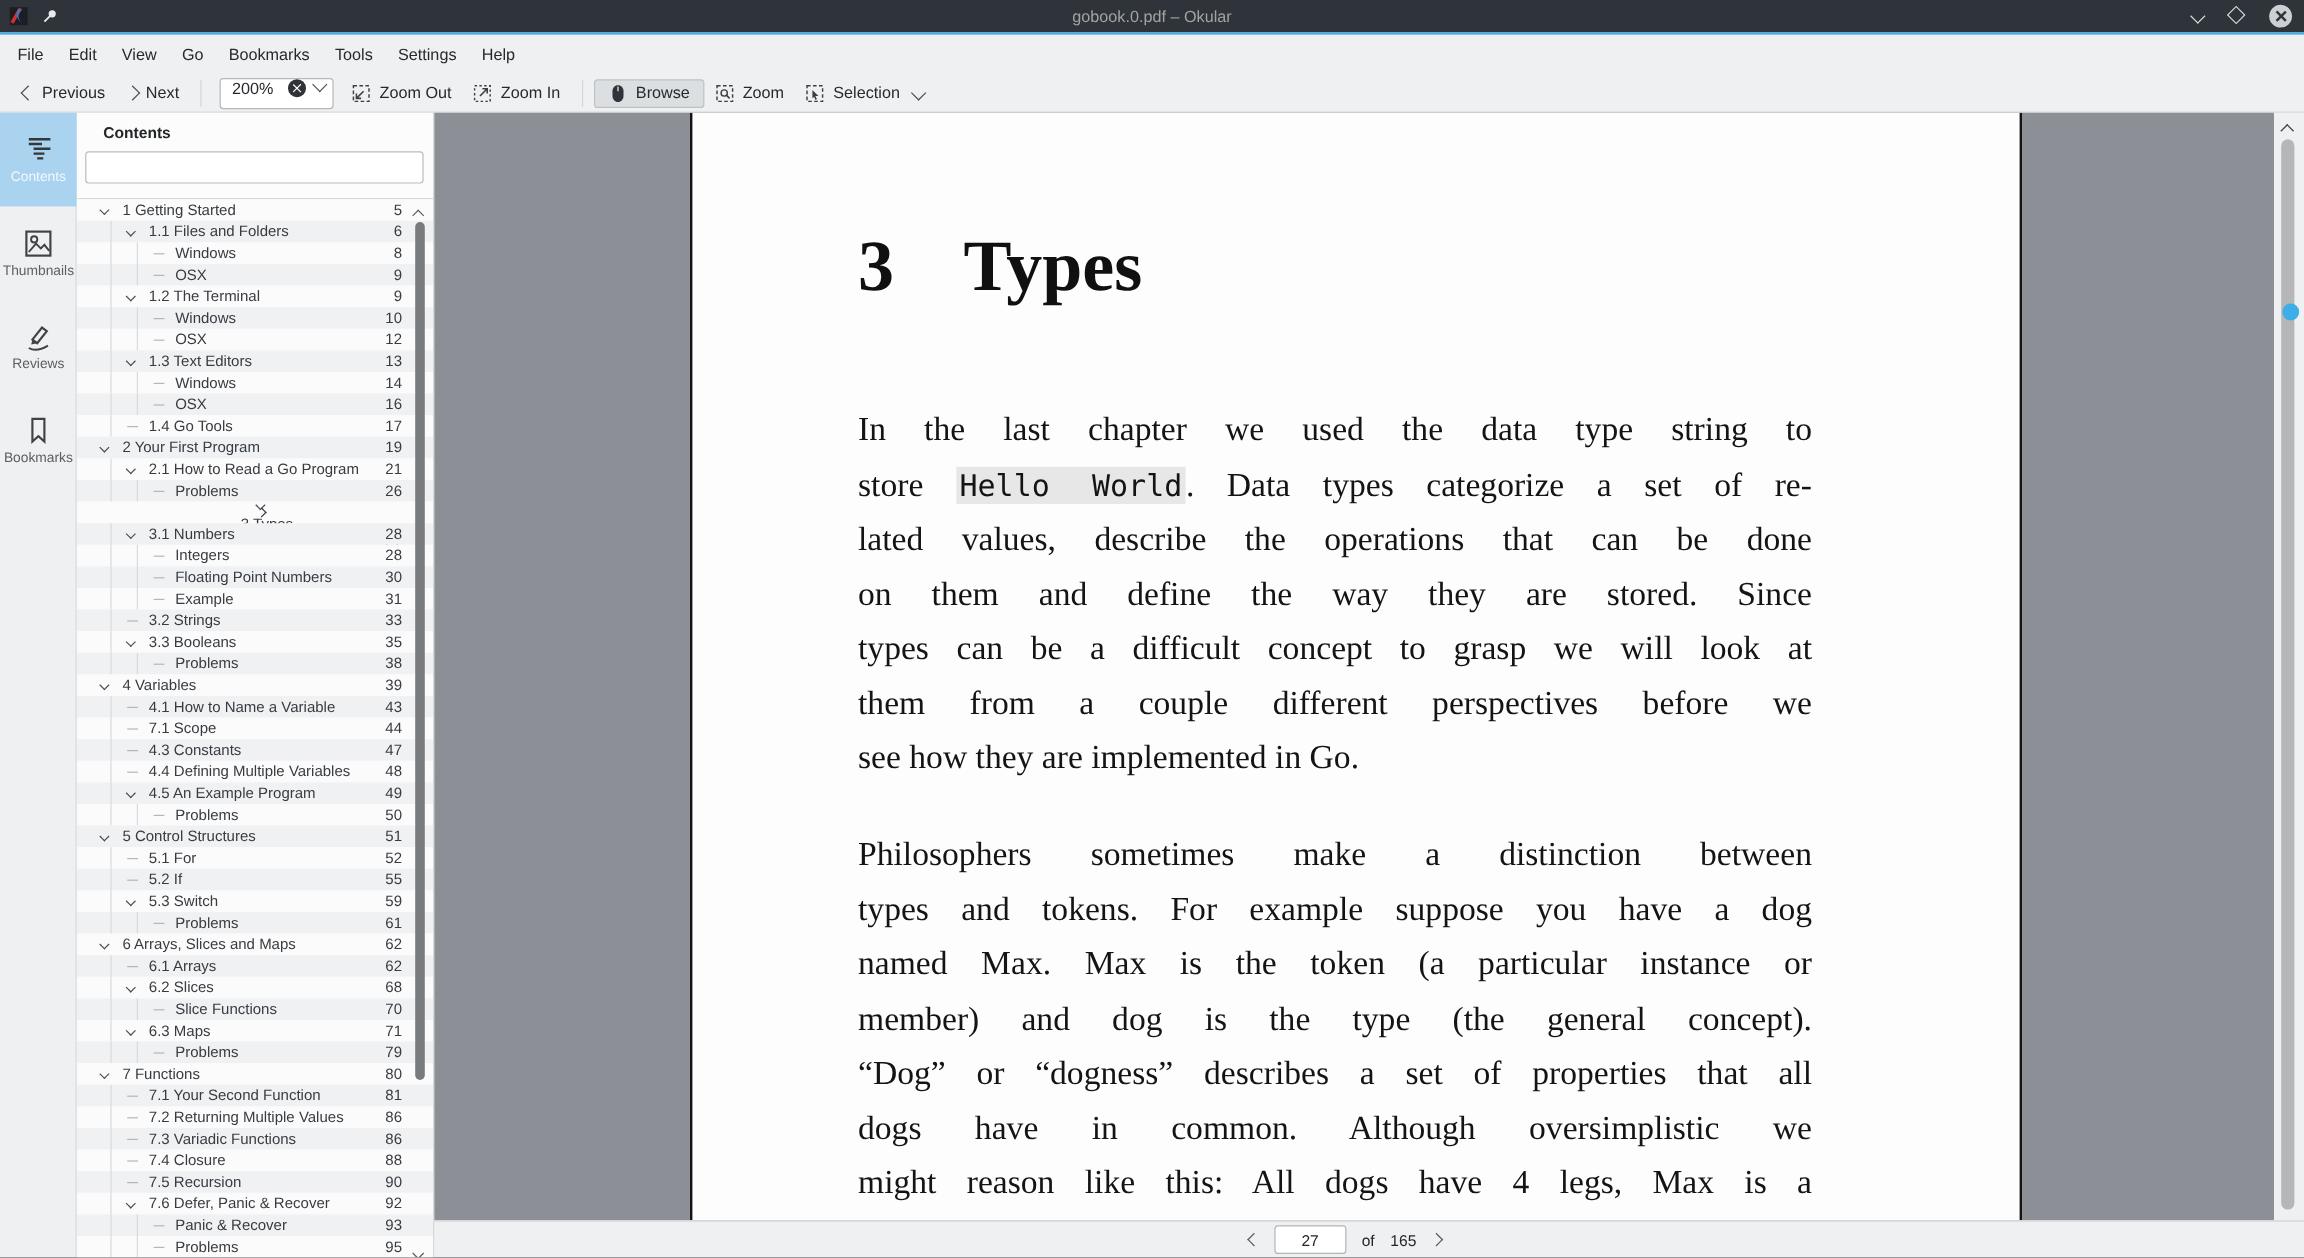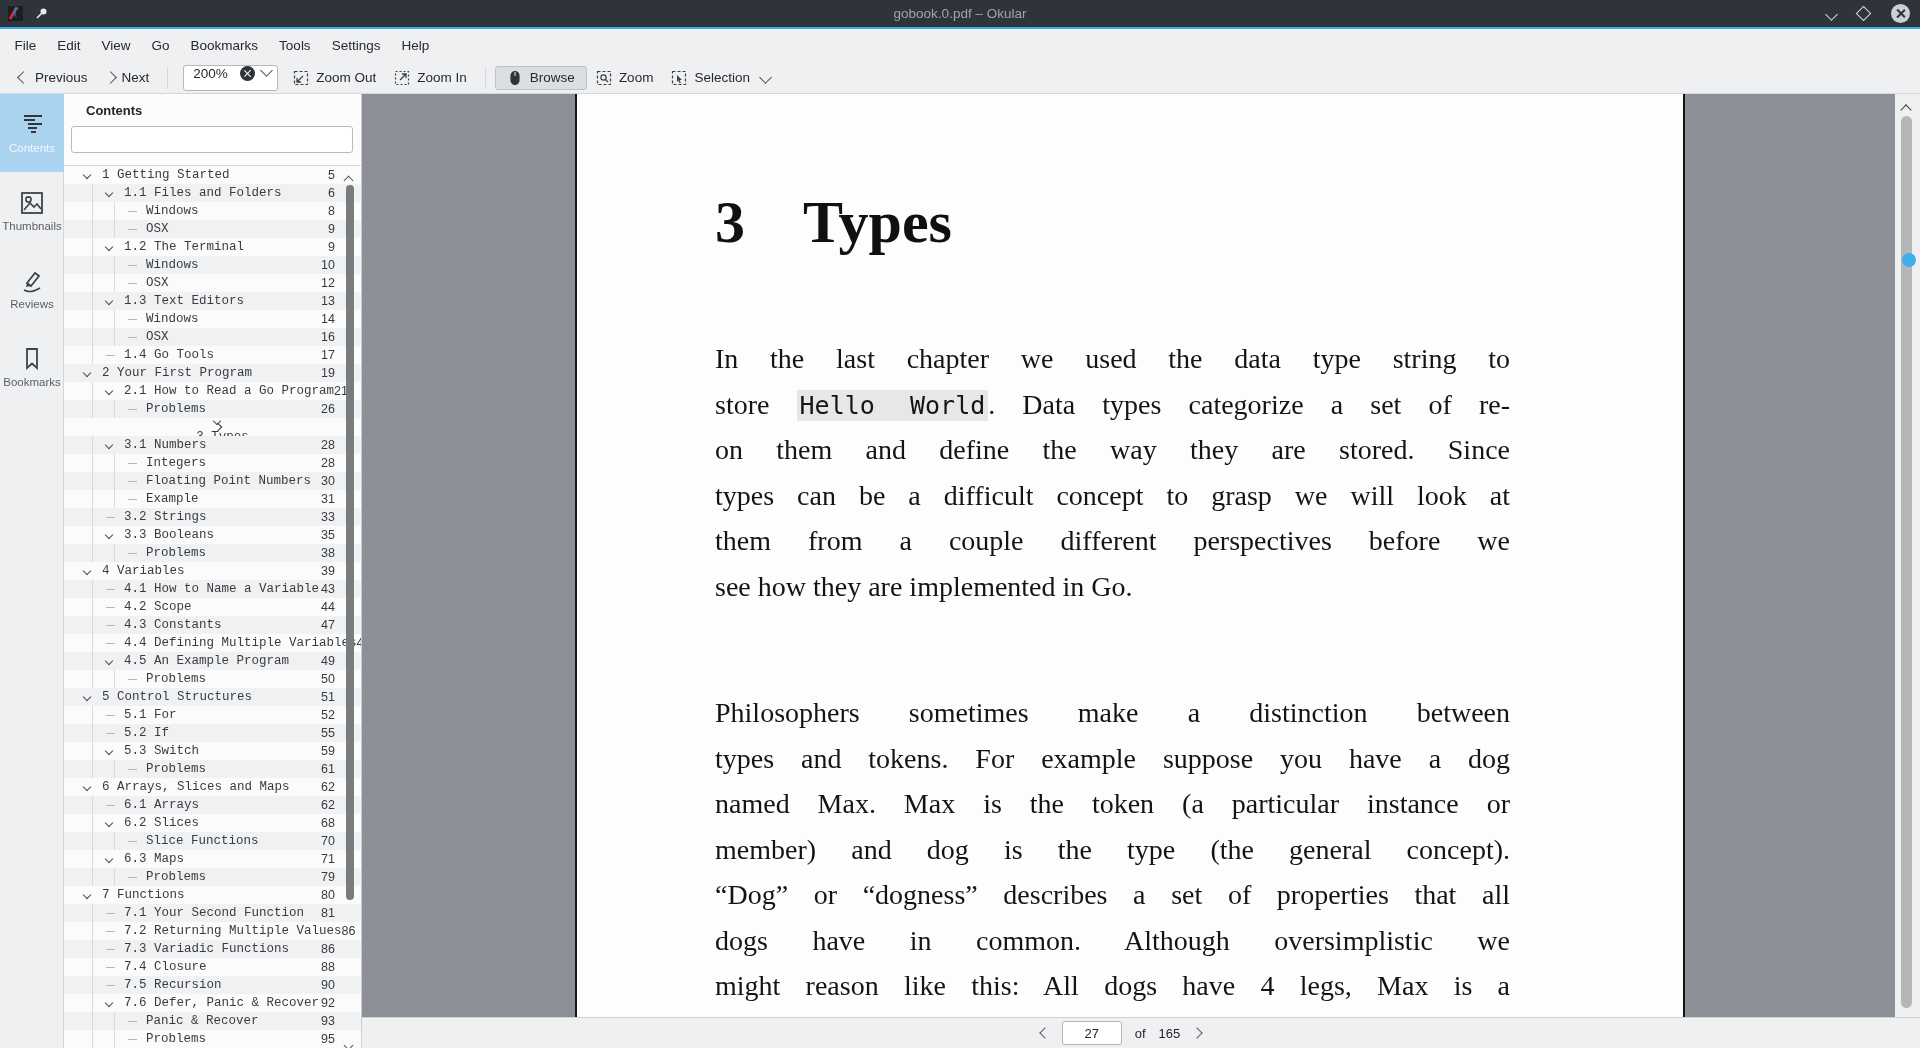--- a/index.html
+++ b/index.html
@@ -73,21 +73,21 @@
   .toc-row{display:flex;align-items:center;height:18px;font-size:12.5px;color:#383c40;position:relative;}
   .toc-row:nth-child(even){background:#f0f1f2;}
   .toc-row:nth-child(odd){background:#fbfbfc;}
   .guide{display:inline-block;width:22px;height:18px;position:relative;flex:0 0 auto;}
   .guide::before{content:'';position:absolute;left:8px;top:0;bottom:0;border-left:1px solid #d8dadb;}
   .twisty{display:inline-flex;width:18px;justify-content:flex-start;align-items:center;flex:0 0 auto;}
   .twisty .chev{width:5px;height:5px;border-width:1.4px;border-color:#4a4e52;}
   .dash{display:inline-block;width:9px;height:0;border-top:1px solid #b4b6b7;}
   .current{display:inline-flex;width:16px;align-items:center;flex:0 0 auto;}
   .current .chev{width:5px;height:5px;border-width:1.6px;border-color:#33373b;}
-  .toc-label{white-space:nowrap;font-family:Liberation Mono, monospace;}
+  .toc-label{white-space:nowrap;}
   .toc-page{margin-left:auto;margin-right:26px;color:#383c40;}
   .toc-scroll-thumb{position:absolute;left:282px;top:91px;width:8px;height:715px;background:#797c7f;border-radius:4px;}
   .toc-scroll-up{position:absolute;left:281px;top:76px;}
   .toc-scroll-down{position:absolute;left:281px;top:941px;}
   .toc-scroll-up .chev,.toc-scroll-down .chev{width:6px;height:6px;border-color:#55585b;}
 
   
   .doc-area{position:absolute;left:362px;top:94px;width:1533px;height:923px;background:#8c9096;overflow:hidden;}
   .pdf-page{position:absolute;left:213px;top:0;width:1110px;height:923px;background:#fdfdfd;
             border-left:2px solid #141414;border-right:2px solid #141414;box-sizing:border-box;overflow:hidden;}
@@ -449,21 +449,21 @@
             <i class="dash"></i>
           </span>
           <span class="toc-label">4.1 How to Name a Variable</span>
           <span class="toc-page">43</span>
         </div>
         <div class="toc-row" style="padding-left: 20px;">
           <span class="guide"></span>
           <span class="twisty">
             <i class="dash"></i>
           </span>
-          <span class="toc-label">4.2 Scope</span>
+          <span class="toc-label">7.1 Scope</span>
           <span class="toc-page">44</span>
         </div>
         <div class="toc-row" style="padding-left: 20px; text-align: right;">
           <span class="guide"></span>
           <span class="twisty">
             <i class="dash"></i>
           </span>
           <span class="toc-label">4.3 Constants</span>
           <span class="toc-page">47</span>
         </div>
@@ -662,20 +662,21 @@
 
   <div class="doc-area">
     <div class="pdf-page">
       <div class="heading">
         <span>3</span>
         <span>Types</span>
       </div>
       <div class="para para1">
         <div class="pline">In the last chapter we used the data type string to</div>
         <div class="pline"><span>store </span><span class="code">Hello World</span><span>. Data types categorize a set of re-</span></div>
+        <div class="pline">lated values, describe the operations that can be done</div>
         <div class="pline">on them and define the way they are stored. Since</div>
         <div class="pline">types can be a difficult concept to grasp we will look at</div>
         <div class="pline">them from a couple different perspectives before we</div>
         <div class="pline last">see how they are implemented in Go.</div>
       </div>
       <div class="para para2">
         <div class="pline">Philosophers sometimes make a distinction between</div>
         <div class="pline">types and tokens. For example suppose you have a dog</div>
         <div class="pline">named Max. Max is the token (a particular instance or</div>
         <div class="pline">member) and dog is the type (the general concept).</div>

